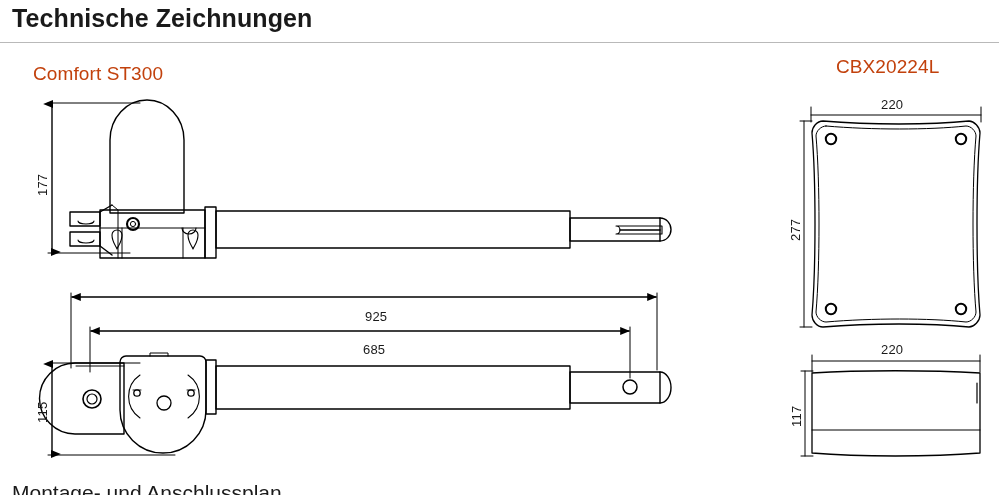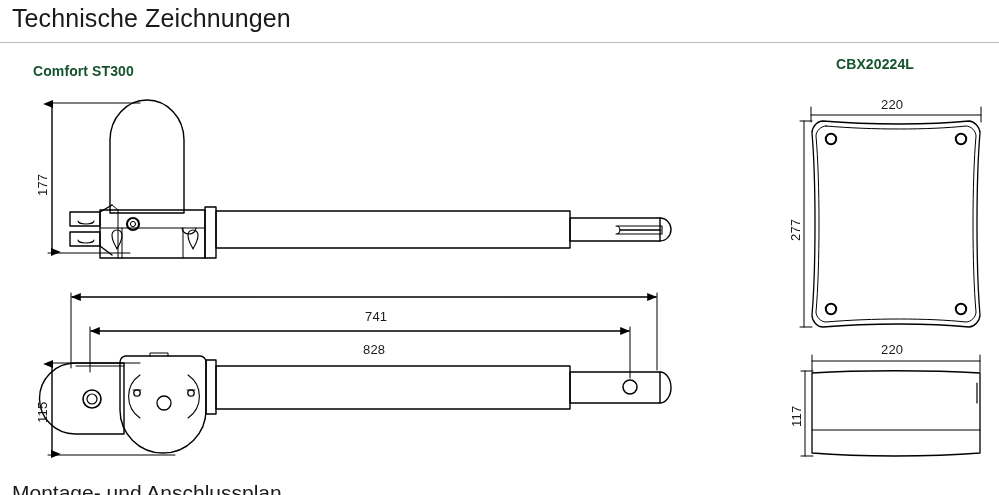--- a/index.html
+++ b/index.html
@@ -15,40 +15,40 @@
     font-family: "Liberation Sans", sans-serif;
     color: #1a1a1a;
   }
 
   
   .page-title {
     position: absolute;
     left: 12px;
     top: 4px;
     font-size: 25px;
-    font-weight: 400;
+    font-weight: 700;
     letter-spacing: 0.1px;
     color: #1a1a1a;
     white-space: nowrap;
   }
   .header-rule {
     position: absolute;
     left: 0;
     top: 42px;
     width: 999px;
     height: 1px;
     background: #b9b9b9;
   }
 
   
   .caption {
     position: absolute;
-    font-size: 14px;
-    font-weight: 700;
-    color: #14532d;
+    font-size: 19px;
+    font-weight: 400;
+    color: #c2410c;
     white-space: nowrap;
     letter-spacing: 0.1px;
   }
   .caption-left  { left: 33px; top: 63px; }
   .caption-right { left: 836px; top: 56px; }
 
   
   .canvas {
     position: absolute;
     left: 0;
@@ -260,23 +260,23 @@
       <line x1="812" y1="430" x2="980" y2="430" stroke-width="1"></line>
 
       <line x1="977" y1="383" x2="977" y2="403" stroke-width="1.2"></line>
     </g>
 
   </g>
 </svg>
 
 <div class="dim dim-v" style="left:35px; top:196px;">177</div>
 
-<div class="dim" style="left:365px; top:309px;">741</div>
-
-<div class="dim" style="left:363px; top:342px;">828</div>
+<div class="dim" style="left:365px; top:309px;">925</div>
+
+<div class="dim" style="left:363px; top:342px;">685</div>
 
 <div class="dim dim-v" style="left:35px; top:423px;">115</div>
 
 <div class="dim" style="left:881px; top:97px;">220</div>
 
 <div class="dim dim-v" style="left:788px; top:241px;">277</div>
 
 <div class="dim" style="left:881px; top:342px;">220</div>
 
 <div class="dim dim-v" style="left:789px; top:427px;">117</div>

